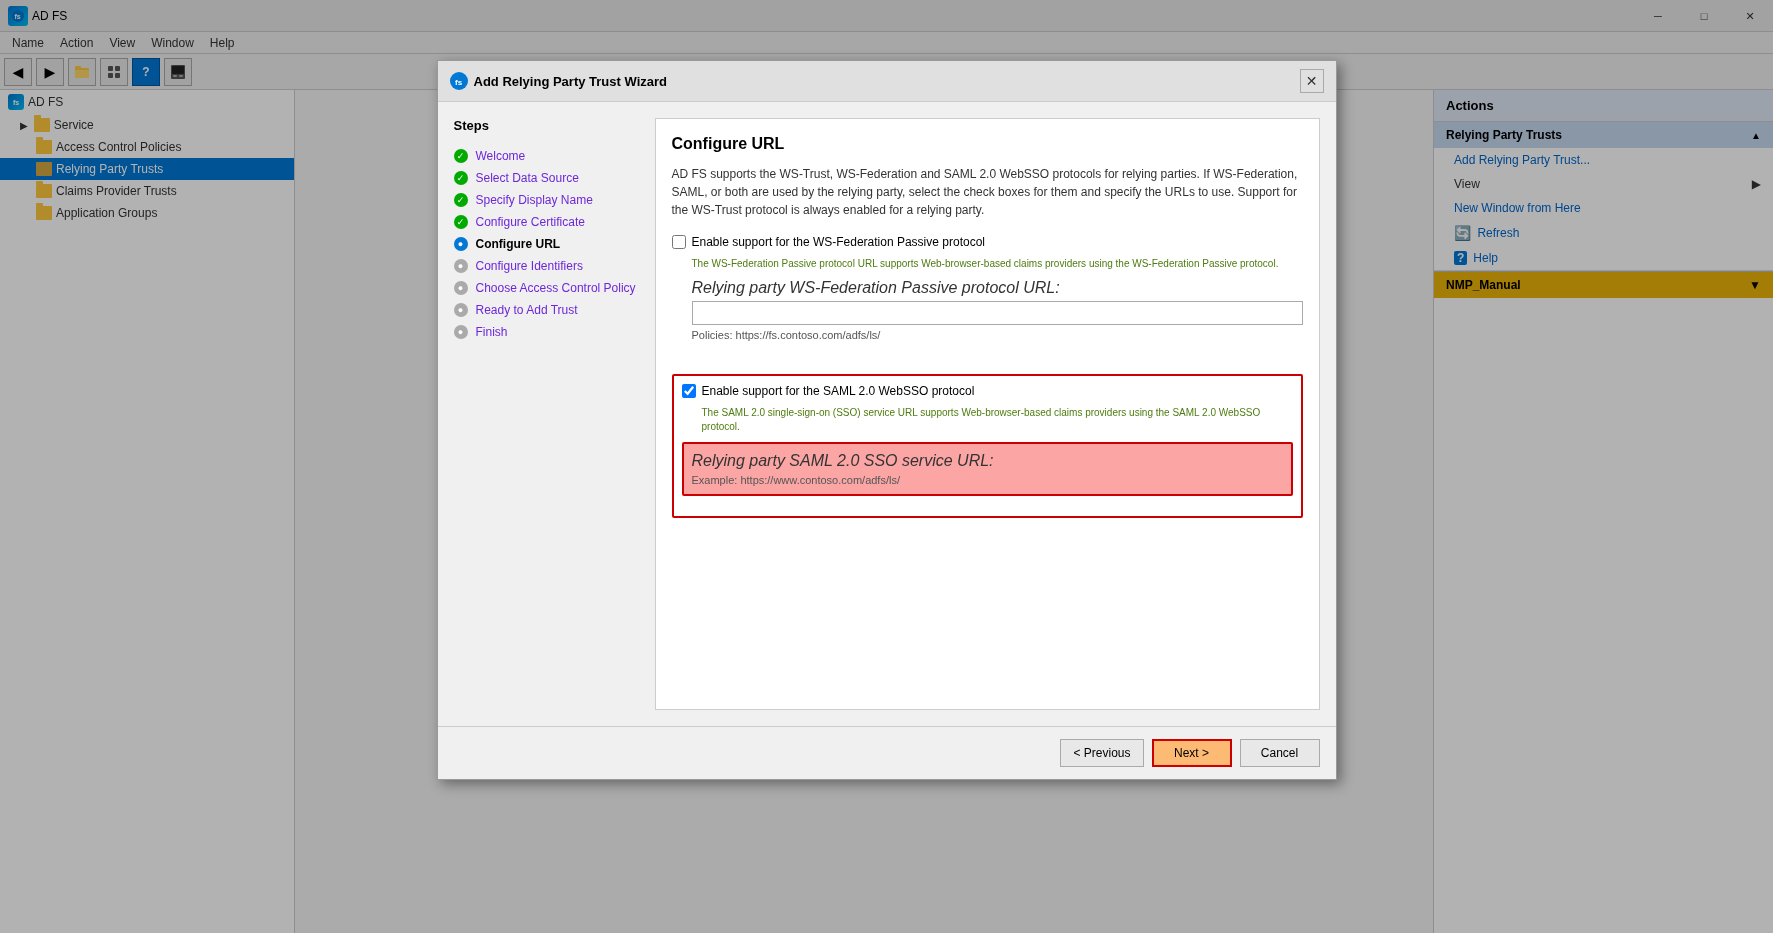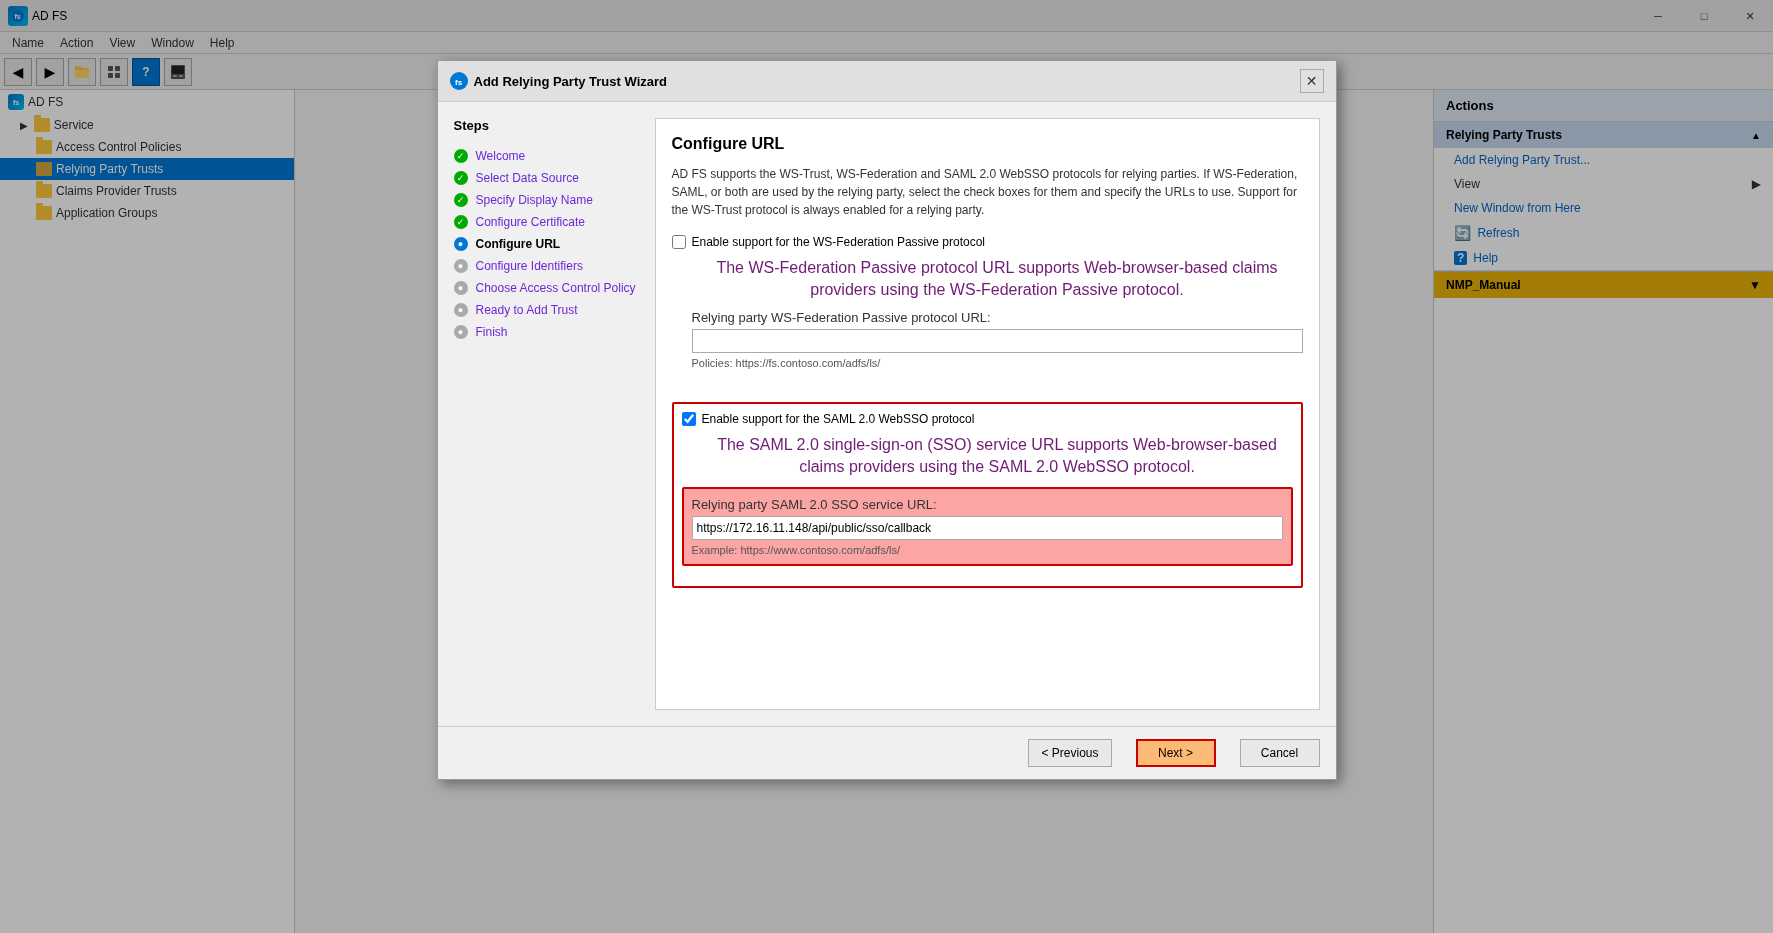--- a/index.html
+++ b/index.html
@@ -319,32 +319,32 @@
       align-items: center;
       gap: 6px;
       margin-bottom: 8px;
       font-size: 12px;
     }
     .checkbox-row input[type="checkbox"] {
       width: 14px;
       height: 14px;
     }
     .sub-description {
-      font-size: 16px;
-      color: #701a75;
+      font-size: 10px;
+      color: #4d7c0f;
       margin-left: 20px;
       margin-bottom: 8px;
       line-height: 1.4;
-      text-align: center;
     }
     .field-label {
-      font-size: 13px;
+      font-size: 16px;
       color: #333;
       margin-left: 20px;
       margin-bottom: 4px;
+      font-style: italic;
     }
     .text-input {
       width: calc(100% - 20px);
       margin-left: 20px;
       height: 24px;
       border: 1px solid #aaa;
       padding: 2px 4px;
       font-size: 12px;
       background: white;
     }
@@ -361,21 +361,21 @@
       border-radius: 2px;
       padding: 8px;
       margin-bottom: 12px;
     }
 
     
     .dialog-footer {
       padding: 12px 16px;
       display: flex;
       justify-content: flex-end;
-      gap: 24px;
+      gap: 8px;
       border-top: 1px solid #ccc;
       background: #f0f0f0;
     }
     .dialog-btn {
       min-width: 80px;
       height: 28px;
       padding: 0 12px;
       border: 1px solid #aaa;
       background: #e8e8e8;
       font-size: 12px;
@@ -619,21 +619,20 @@
 
         <div class="red-border-box">
           <div class="checkbox-row">
             <input type="checkbox" id="saml-checkbox" checked="" style="">
             <label for="saml-checkbox">Enable support for the SAML 2.0 WebSSO protocol</label>
           </div>
           <p class="sub-description">The SAML 2.0 single-sign-on (SSO) service URL supports Web-browser-based claims providers using the SAML 2.0 WebSSO protocol.</p>
 
           <div class="red-border-box" style="background:#fca5a5;">
             <p class="field-label" style="margin-left:0;">Relying party SAML 2.0 SSO service URL:</p>
-            <input type="text" class="text-input" style="margin-left: 0px; width: 100%;" id="saml-url-field" value="https://172.16.11.148/api/public/sso/callback">
             <p class="example-text" style="margin-left:0;">Example: https://www.contoso.com/adfs/ls/</p>
           </div>
         </div>
 
       </div>
     </div>
 
     <div class="dialog-footer">
       <button class="dialog-btn">&lt; Previous</button>
       <button class="dialog-btn primary">Next &gt;</button>

